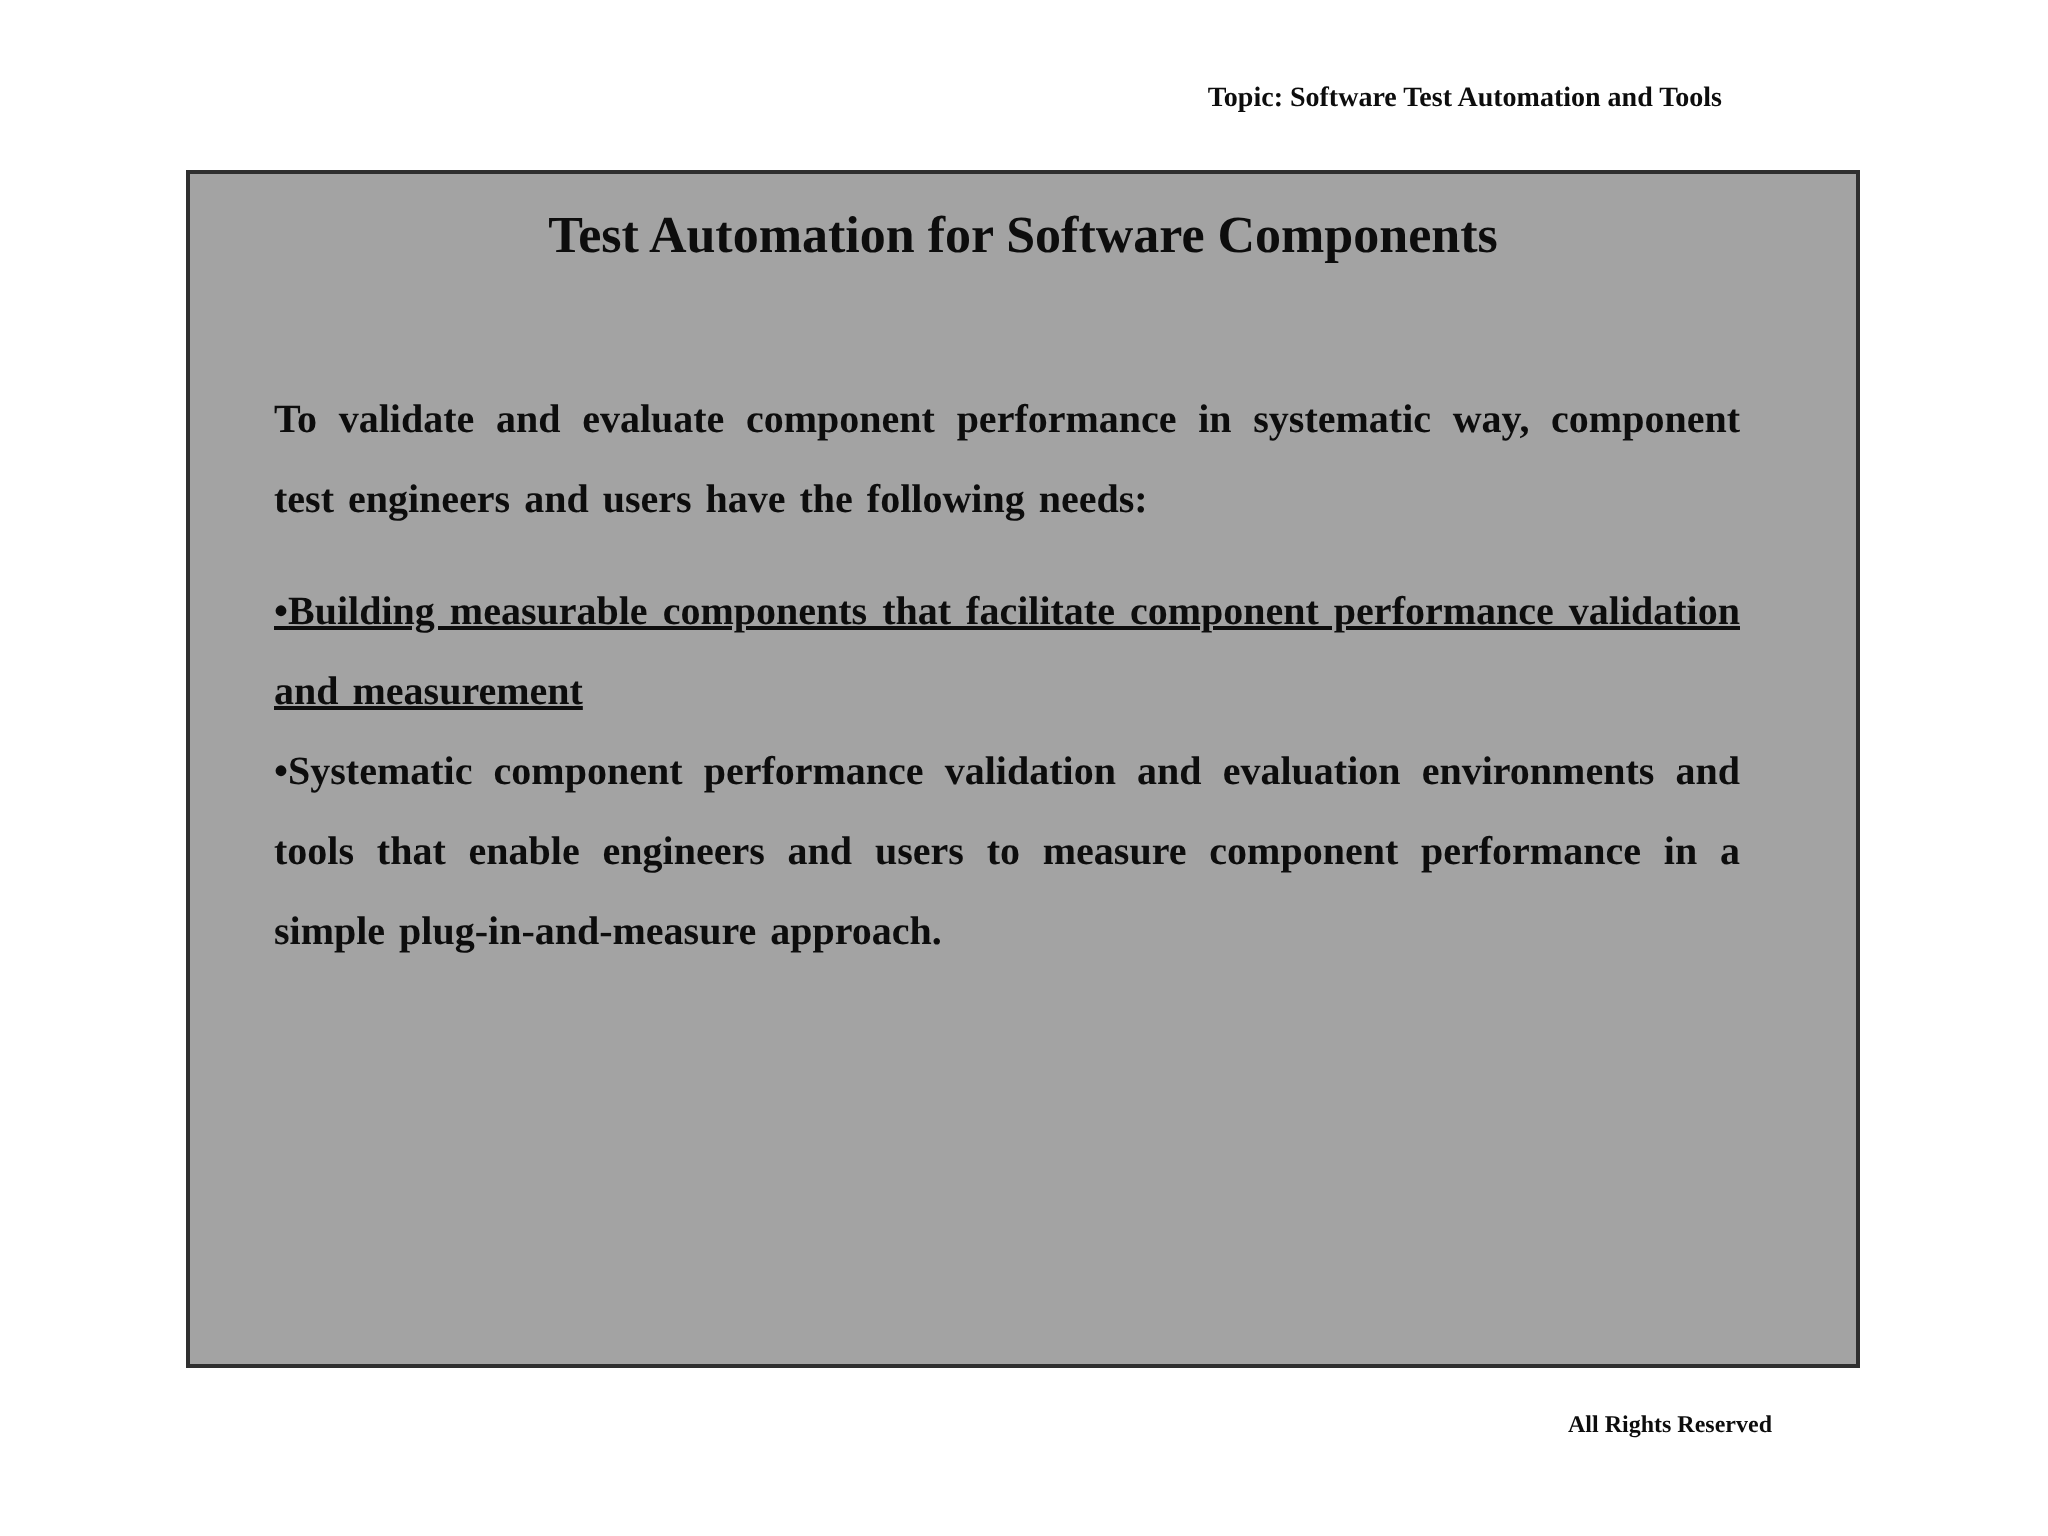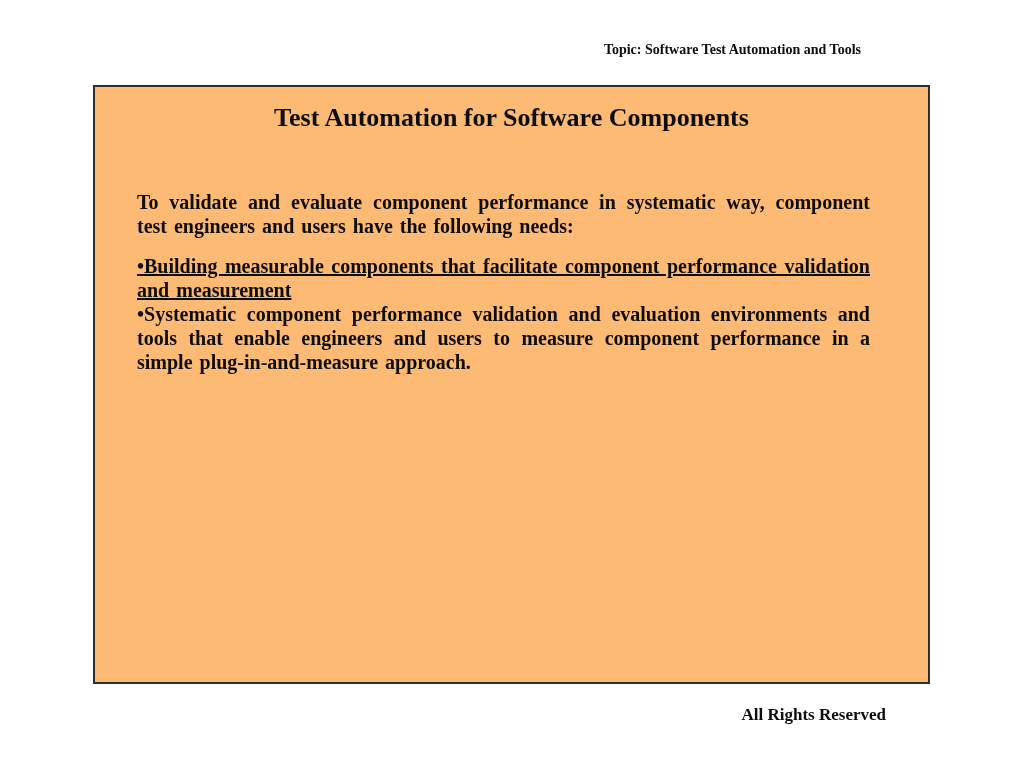--- a/index.html
+++ b/index.html
@@ -24,54 +24,54 @@
     white-space: nowrap;
   }
   .content-box {
     position: absolute;
     left: 93px;
     top: 85px;
     width: 837px;
     height: 599px;
     box-sizing: border-box;
     border: 2px solid #2f2f2f;
-    background: #fdba74;
+    background: #a3a3a3;
     padding: 16px 58px 0 42px;
   }
   .slide-title {
     font-size: 26px;
     line-height: 30px;
     font-weight: bold;
     text-align: center;
     margin: 0 -16px 0 0; 
   }
   .body-text {
     font-size: 20px;
-    line-height: 24px;
+    line-height: 40px;
     font-weight: bold;
     text-align: justify;
     word-spacing: 2px;
   }
   .intro-paragraph {
     margin: 57px 0 0 0;
   }
   .bullet-item {
     margin: 0;
   }
   .bullet-item.b1 { margin-top: 16px; text-decoration: underline; }
   .bullet-item.b2 { margin-top: 27px; }
   .bullet-item.b3 { }
   .bullet-marker {
     font-weight: bold;
   }
   .footer-rights {
     position: absolute;
     top: 705px;
     right: 138px;
-    font-size: 17px;
+    font-size: 12px;
     font-weight: bold;
     white-space: nowrap;
   }
 </style>
 </head>
 <body>
 
 <div class="topic-header">Topic: Software Test Automation and Tools</div>
 
 <div class="content-box">

